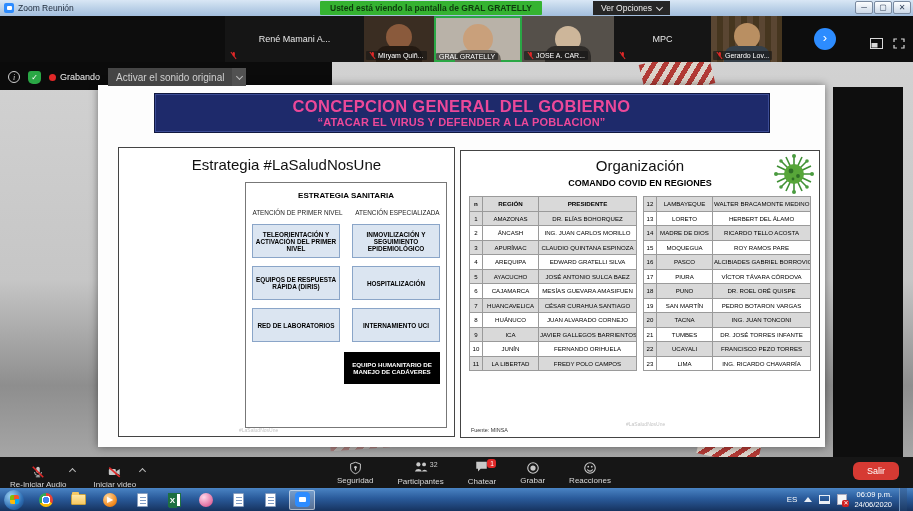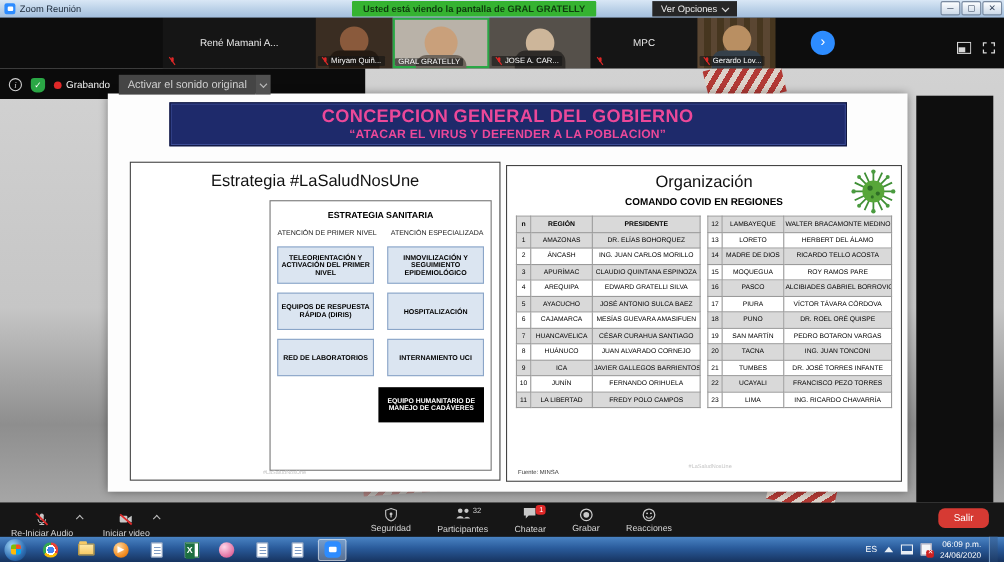--- a/index.html
+++ b/index.html
@@ -22,21 +22,21 @@
   .veropts { position:absolute; left:593px; top:1px; height:14px; padding:0 8px;
     background:#262626; color:#eee; font-size:8.5px; display:flex; align-items:center; gap:5px; }
   .caret-down { width:5px; height:5px; border-right:1px solid #ddd; border-bottom:1px solid #ddd;
     transform:rotate(45deg); margin-top:-2px; }
   .win-btns { position:absolute; right:2px; top:1px; display:flex; gap:1px; }
   .win-btn { width:18px; height:13px; border:1px solid #7a8aa0; border-radius:2px;
     background:linear-gradient(180deg,#fdfeff,#ccd9e8); color:#33425a; font-size:8px;
     display:flex; align-items:center; justify-content:center; }
 
   
-  #strip { left:0; top:16px; width:913px; height:46px; background:#0d0d0d; display:flex; z-index:40; }
+  #strip { left:0; top:16px; width:913px; height:46px; background:#0d0d0d; display:flex; z-index:40;justify-content:center; }
   .tile { position:relative; height:46px; flex:none; overflow:hidden; background:#151515; }
   .tile.audio { display:flex; align-items:center; justify-content:center; }
   .tile .cname { position:absolute; left:2px; bottom:2px; display:flex; align-items:center; gap:2px;
     background:rgba(20,20,20,.6); padding:0 3px; border-radius:1px; }
   .tile .cname span { color:#fff; font-size:7px; white-space:nowrap; }
   .tile.audio .centername { color:#e8e8e8; font-size:9px; }
   .head { position:absolute; left:50%; top:10px; transform:translateX(-50%);
     width:26px; height:26px; border-radius:50%; }
   .shoulders { position:absolute; left:50%; top:30px; transform:translateX(-50%);
     width:46px; height:20px; border-radius:10px 10px 0 0; }

